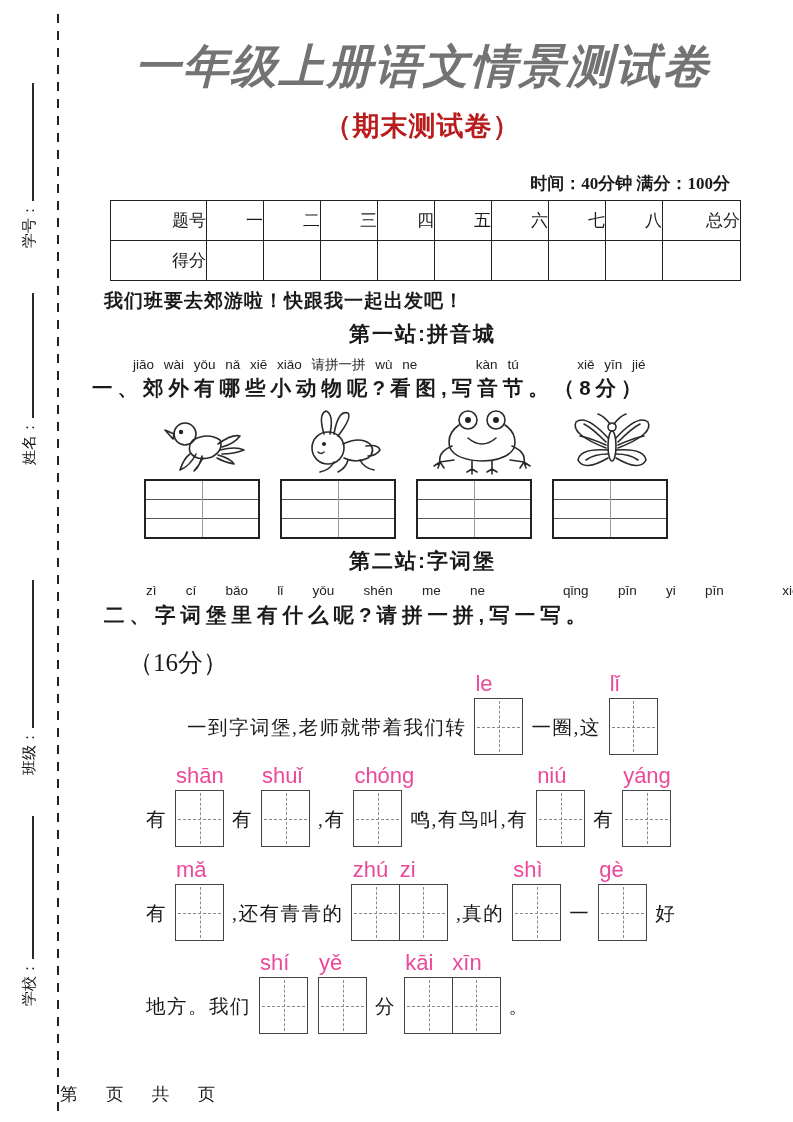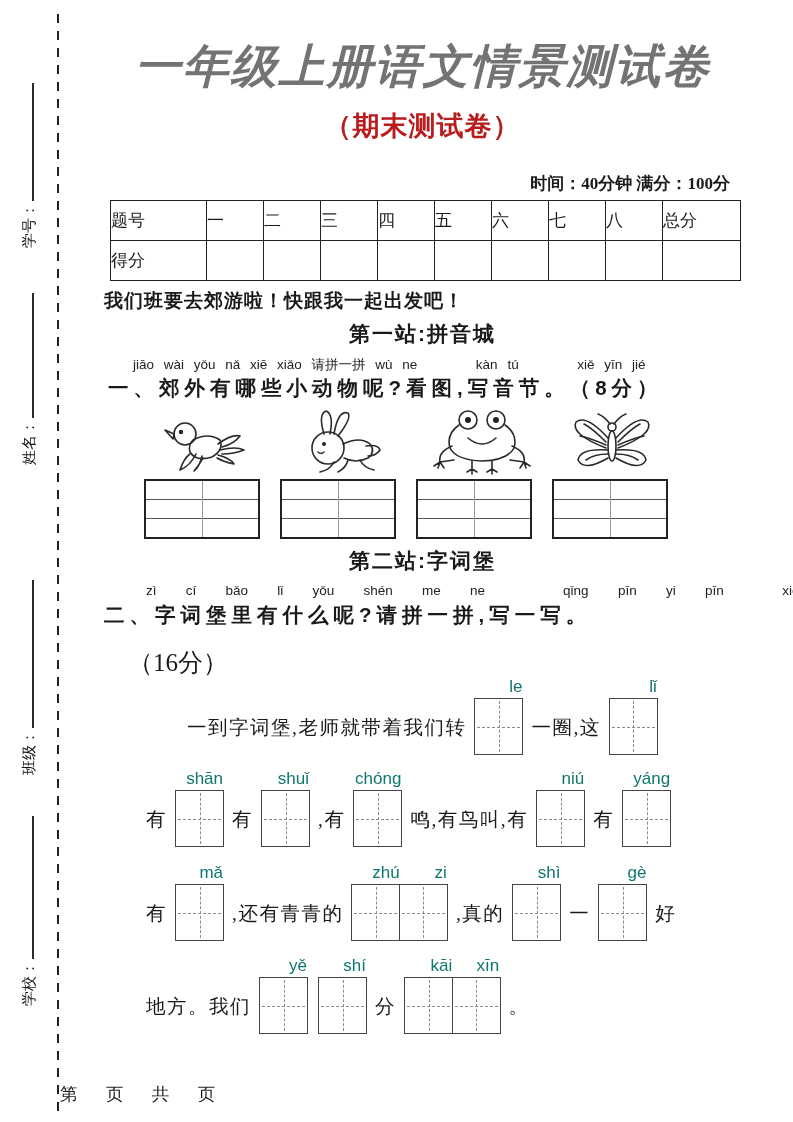--- a/index.html
+++ b/index.html
@@ -24,37 +24,37 @@
   .title{top:36px;font-family:"Liberation Sans",sans-serif;font-weight:900;
          font-size:46px;letter-spacing:2px;color:#737373;font-style:italic;}
   .subtitle{top:108px;font-family:"Liberation Sans",sans-serif;font-weight:900;
             font-size:27px;letter-spacing:1px;color:#b91c1c;}
   .meta{position:absolute;top:172px;right:63px;font-size:17px;font-weight:bold;
         font-family:"Liberation Serif",serif;}
 
   
   .score-table{position:absolute;left:110px;top:200px;border-collapse:collapse;
                table-layout:fixed;}
-  .score-table td{border:1.6px solid #222;height:39px;text-align:left;
+  .score-table td{border:1.6px solid #222;height:39px;text-align:right;
                   font-size:17px;padding:0;}
   .score-table .c0{width:95px}.score-table .cm{width:56px}.score-table .c9{width:77px}
 
   
   .intro{position:absolute;left:104px;top:288px;font-size:19px;font-weight:bold;
          font-family:"Liberation Sans",sans-serif;letter-spacing:1px;}
   .station{font-family:"Liberation Sans",sans-serif;font-weight:900;font-size:21px;
            letter-spacing:2px;}
   .s1-title{top:320px}.s2-title{top:547px}
   .pinyin-line{position:absolute;font-family:"Liberation Sans",sans-serif;
                font-size:13.5px;color:#222;white-space:pre;word-spacing:6px;}
   .q1-pinyin{left:133px;top:356px}
   .q2-pinyin{left:146px;top:583px}
   .question{position:absolute;font-family:"Liberation Sans",sans-serif;font-weight:900;
             font-size:20.5px;letter-spacing:5px;white-space:nowrap;}
-  .q1-text{left:108px;top:374px}
+  .q1-text{left:92px;top:374px}
   .q2-text{left:104px;top:601px}
   .q2-score{position:absolute;left:128px;top:646px;font-size:25px;}
 
   
   .animal{position:absolute;}
   .animal svg{display:block}
   .a-bird{left:160px;top:414px}.a-rabbit{left:290px;top:408px}
   .a-frog{left:432px;top:408px}.a-butterfly{left:566px;top:410px}
 
   
@@ -68,22 +68,22 @@
   
   .fill-line{position:absolute;display:flex;align-items:flex-end;gap:6px;}
   .fl-0{left:187px;top:674px}
   .fl-1{left:146px;top:766px}
   .fl-2{left:146px;top:860px}
   .fl-3{left:146px;top:953px}
   .fill-text{font-size:19.5px;letter-spacing:1.5px;padding-bottom:14px;white-space:pre;
              font-family:"Liberation Serif",serif;}
   .box-unit{display:inline-flex;flex-direction:column;align-items:center;margin:0 2px;}
   .pin-row{display:flex;height:23px;align-items:flex-end;margin-bottom:1px;}
-  .pin-label{width:47px;text-align:right;font-size:17px;
-             font-family:"Liberation Sans",sans-serif;color:#0f766e;}
+  .pin-label{width:47px;text-align:left;font-size:22px;
+             font-family:"Liberation Sans",sans-serif;color:#ec4899;}
   .cells{display:flex;}
   .tzg{position:relative;width:47px;height:55px;border:1.4px solid #444;background:#fff;}
   .tzg + .tzg{margin-left:-1.4px;}
   .tzg::before{content:"";position:absolute;left:2px;right:2px;top:50%;
                border-top:1px dashed #8a8a8a;}
   .tzg::after{content:"";position:absolute;top:2px;bottom:2px;left:50%;
               border-left:1px dashed #8a8a8a;}
 
   
   .footer{position:absolute;left:60px;right:8px;top:1082px;text-align:left;
@@ -328,29 +328,29 @@
         <span class="cells">
           <span class="tzg"></span>
         </span>
       </span>
       <span class="fill-text">好</span>
     </div>
   <div class="fill-line fl-3">
       <span class="fill-text">地方。我们</span>
       <span class="box-unit">
         <span class="pin-row">
+          <span class="pin-label">shí</span>
+        </span>
+        <span class="cells">
+          <span class="tzg"></span>
+        </span>
+      </span>
+      <span class="box-unit">
+        <span class="pin-row">
           <span class="pin-label">yě</span>
-        </span>
-        <span class="cells">
-          <span class="tzg"></span>
-        </span>
-      </span>
-      <span class="box-unit">
-        <span class="pin-row">
-          <span class="pin-label">shí</span>
         </span>
         <span class="cells">
           <span class="tzg"></span>
         </span>
       </span>
       <span class="fill-text">分</span>
       <span class="box-unit">
         <span class="pin-row">
           <span class="pin-label">kāi</span>
           <span class="pin-label">xīn</span>

